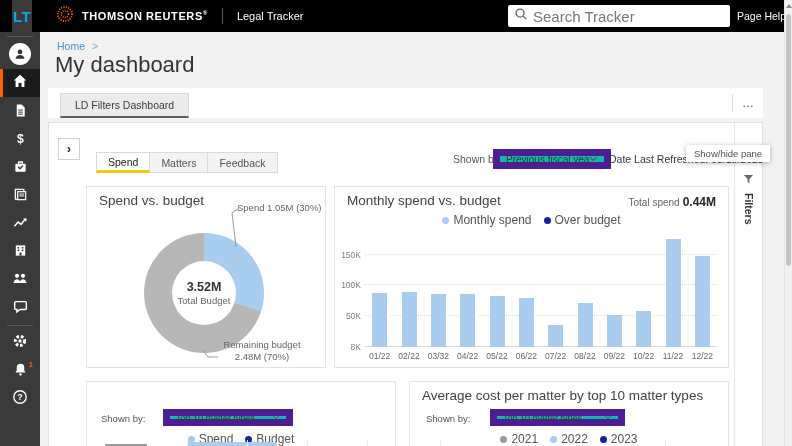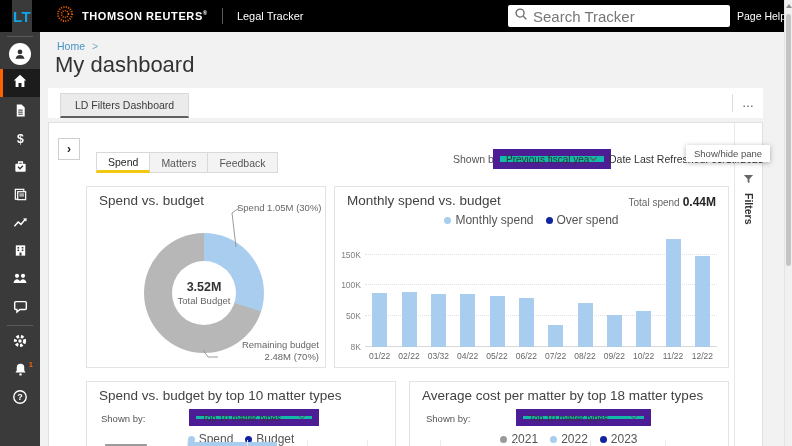--- a/index.html
+++ b/index.html
@@ -83,40 +83,40 @@
   .card-br      { left:360px; top:258px; width:320px; height:90px; }
 
   
   .donut-ring { position:absolute; left:57px; top:46px; width:120px; height:120px; border-radius:50%; }
   .donut-hole { position:absolute; left:85px; top:74px; width:64px; height:64px; border-radius:50%;
                 background:#fff; display:flex; flex-direction:column; align-items:center; justify-content:center; }
   .donut-val { font-size:12.5px; font-weight:bold; color:#333; }
   .donut-sub { font-size:9.5px; color:#666; margin-top:1px; }
   .callout { position:absolute; font-size:9.5px; color:#666; }
   .callout-spend { left:150px; top:15px; width:88px; }
-  .callout-remaining { left:118px; top:152px; width:114px; text-align:right; line-height:1.25; }
+  .callout-remaining { left:118px; top:152px; width:114px; text-align:center; line-height:1.25; }
   .leader-svg { position:absolute; left:0; top:0; pointer-events:none; }
 
   
   .total-spend { position:absolute; right:12px; top:8px; font-size:10px; color:#666; }
   .total-spend b { font-size:12px; color:#252525; margin-left:3px; }
   .legend-row { position:absolute; left:0; right:0; display:flex; justify-content:center; gap:12px; }
   .legend-row-monthly { top:26px; }
   .legend-item { display:flex; align-items:center; gap:4px; cursor:pointer; }
   .legend-dot { width:7px; height:7px; border-radius:50%; display:inline-block; }
   .legend-label { font-size:12px; color:#555; }
   .monthly-plot { position:absolute; left:30px; top:46px; width:352px; height:114px; }
   .gridline { position:absolute; left:0; right:0; height:0; border-top:1px dotted #e1e1e1; }
   .ytick { position:absolute; left:-28px; width:24px; text-align:right; font-size:8.5px; color:#808080; }
   .vbar { position:absolute; bottom:0; width:15px; }
   .xtick { position:absolute; bottom:-14px; text-align:center; font-size:8.5px; color:#666; }
 
   
   .shown-by-sm { position:absolute; font-size:9.5px; color:#555; top:31px; }
-  .dd-sm { height:17px; top:27px;margin-left:26px; }
+  .dd-sm { height:17px; top:27px; }
   .dd-sm span { font-size:9px; }
   .legend-row-bottom { top:50px; }
   .clipped-label { position:absolute; left:18px; top:62px; width:42px; height:5px; background:#8a8a8a;
                    border-radius:1px; opacity:.85; }
   .partial-hbar { position:absolute; left:100px; top:60px; width:90px; height:7px; }
   .faint-grid { position:absolute; top:58px; bottom:0; width:1px; background:#ececec; }
 
   
   .scroll-track { position:absolute; right:0; top:0; width:8px; height:446px; background:#f1f1f1;
                   border-left:1px solid #e4e4e4; z-index:20; cursor:pointer; }
@@ -340,21 +340,21 @@
         <div class="total-spend">
           <span>Total spend</span><b>0.44M</b>
         </div>
         <div class="legend-row legend-row-monthly">
             <span class="legend-item">
               <span class="legend-dot" style="background: rgb(169, 205, 238);"></span>
               <span class="legend-label">Monthly spend</span>
             </span>
             <span class="legend-item">
               <span class="legend-dot" style="background: rgb(18, 35, 158);"></span>
-              <span class="legend-label">Over spend</span>
+              <span class="legend-label">Over budget</span>
             </span>
           </div>
         <div class="monthly-plot">
             <div class="gridline" style="bottom: 0px; border-top: 1px solid rgb(216, 216, 216);"></div>
             <div class="ytick" style="bottom: -5px;">8K</div>
             <div class="gridline" style="bottom: 30.8108px;"></div>
             <div class="ytick" style="bottom: 25.8108px;">50K</div>
             <div class="gridline" style="bottom: 61.6216px;"></div>
             <div class="ytick" style="bottom: 56.6216px;">100K</div>
             <div class="gridline" style="bottom: 92.4324px;"></div>
@@ -380,21 +380,20 @@
             <div class="vbar" style="left: 271.167px; height: 35.7405px; background: rgb(169, 205, 238);"></div>
             <div class="xtick" style="left: 264px; width: 29.3333px;">10/22</div>
             <div class="vbar" style="left: 300.5px; height: 107.838px; background: rgb(169, 205, 238);"></div>
             <div class="xtick" style="left: 293.333px; width: 29.3333px;">11/22</div>
             <div class="vbar" style="left: 329.833px; height: 90.5838px; background: rgb(169, 205, 238);"></div>
             <div class="xtick" style="left: 322.667px; width: 29.3333px;">12/22</div>
           </div>
       </div>
 
       <div class="chart-card card-bl">
-        <div class="chart-title">Spend vs. budget by top 10 matter types</div>
         <div class="shown-by-sm" style="left:14px;">Shown by:</div>
         <div class="dropdown dd-sm" style="left:76px; width:130px;">
           <span>Top 10 matter types</span>
           <svg width="8" height="5" viewBox="0 0 9 6">
               <polyline points="1,1 4.5,4.5 8,1" fill="none" stroke="#555" stroke-width="1.2"></polyline>
             </svg>
         </div>
         <div class="legend-row legend-row-bottom">
             <span class="legend-item">
               <span class="legend-dot" style="background: rgb(169, 205, 238);"></span>
@@ -407,21 +406,21 @@
           </div>
         <div class="clipped-label"></div>
         <div class="partial-hbar" style="background: rgb(169, 205, 238);"></div>
         <div class="faint-grid" style="left:100px;"></div>
         <div class="faint-grid" style="left:160px;"></div>
         <div class="faint-grid" style="left:220px;"></div>
         <div class="faint-grid" style="left:280px;"></div>
       </div>
 
       <div class="chart-card card-br">
-        <div class="chart-title">Average cost per matter by top 18 matter types</div>
+        <div class="chart-title">Average cost per matter by top 10 matter types</div>
         <div class="shown-by-sm" style="left:16px;">Shown by:</div>
         <div class="dropdown dd-sm" style="left:80px; width:135px;">
           <span>Top 10 matter types</span>
           <svg width="8" height="5" viewBox="0 0 9 6">
               <polyline points="1,1 4.5,4.5 8,1" fill="none" stroke="#555" stroke-width="1.2"></polyline>
             </svg>
         </div>
         <div class="legend-row legend-row-bottom">
             <span class="legend-item">
               <span class="legend-dot" style="background: rgb(154, 154, 154);"></span>

